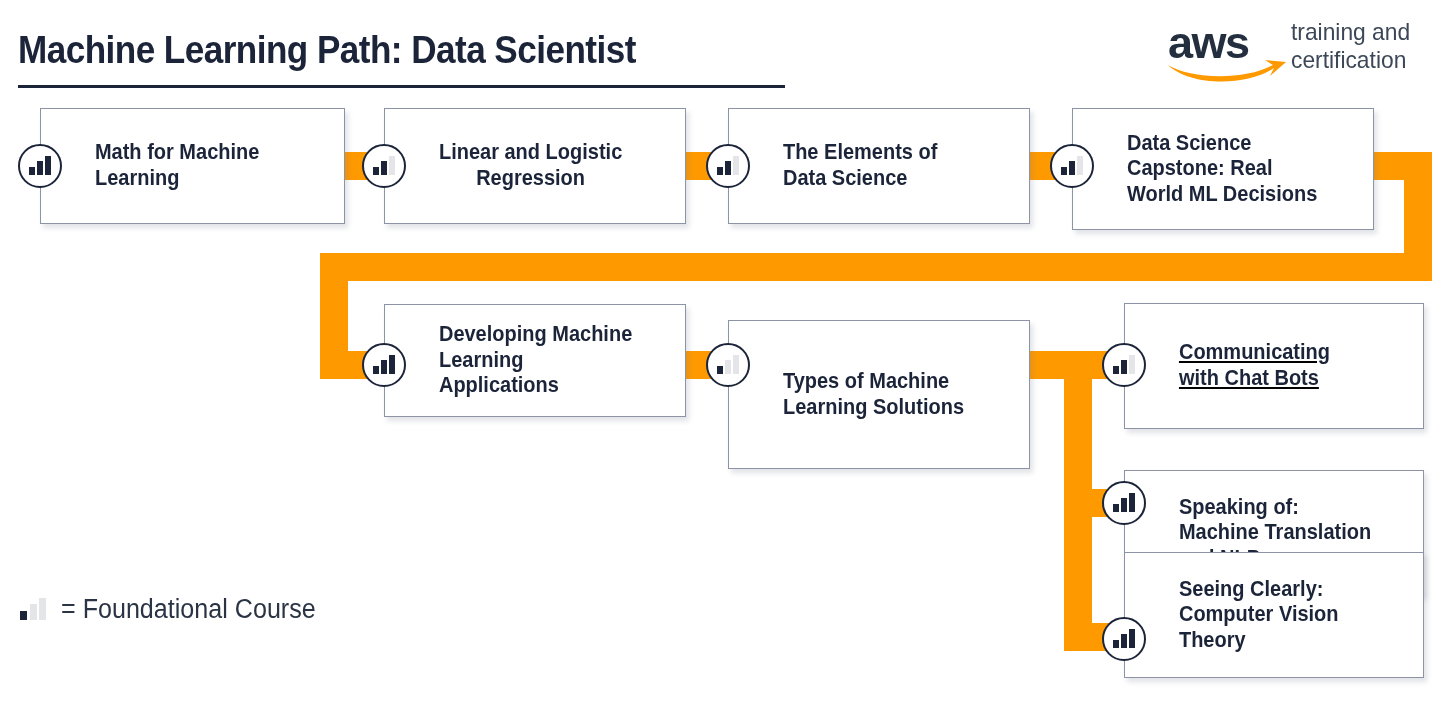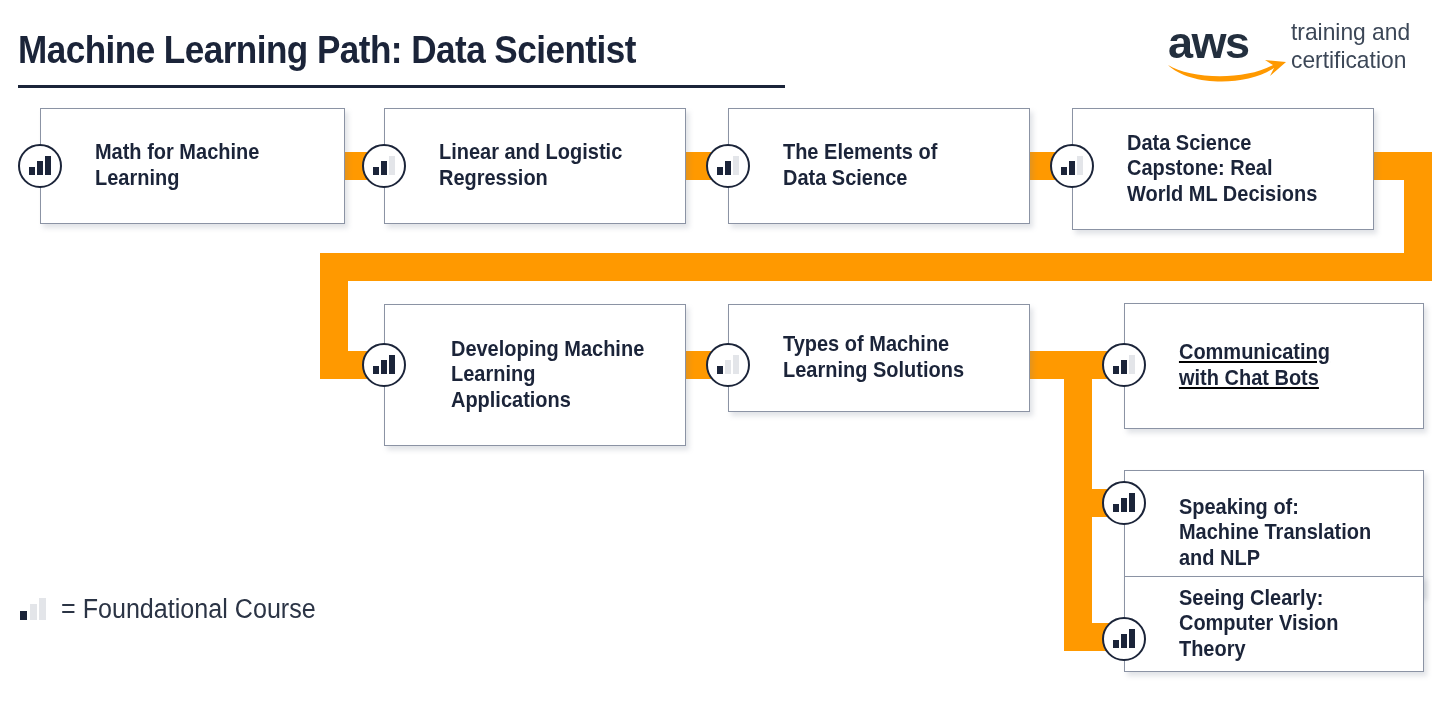--- a/index.html
+++ b/index.html
@@ -205,21 +205,21 @@
 Learning</div>
   </div>
   <div class="level-badge" style="left:18px; top:144px;">
     <span class="bars">
         <i class="b1"></i>
         <i class="b2"></i>
         <i class="b3"></i>
       </span>
   </div>
 
-  <div class="course-box" style="left:384px; top:108px; width:302px; height:116px;">
+  <div class="course-box" style="left:384px; top:108px; width:302px; height:116px;text-align:center;">
     <div class="course-title">Linear and Logistic
 Regression</div>
   </div>
   <div class="level-badge" style="left:362px; top:144px;">
     <span class="bars">
         <i class="b1"></i>
         <i class="b2"></i>
         <i class="b3 off"></i>
       </span>
   </div>
@@ -242,34 +242,34 @@
 World ML Decisions</div>
   </div>
   <div class="level-badge" style="left:1050px; top:144px;">
     <span class="bars">
         <i class="b1"></i>
         <i class="b2"></i>
         <i class="b3 off"></i>
       </span>
   </div>
 
-  <div class="course-box" style="left:384px; top:304px; width:302px; height:142px;justify-content:center;">
+  <div class="course-box" style="left:384px; top:304px; width:302px; height:113px;">
     <div class="course-title">Developing Machine
 Learning
 Applications</div>
   </div>
   <div class="level-badge" style="left:362px; top:343px;">
     <span class="bars">
         <i class="b1"></i>
         <i class="b2"></i>
         <i class="b3"></i>
       </span>
   </div>
 
-  <div class="course-box" style="left:728px; top:304px; width:302px; height:108px;">
+  <div class="course-box" style="left:728px; top:320px; width:302px; height:149px;">
     <div class="course-title">Types of Machine
 Learning Solutions</div>
   </div>
   <div class="level-badge" style="left:706px; top:343px;">
     <span class="bars">
         <i class="b1"></i>
         <i class="b2 off"></i>
         <i class="b3 off"></i>
       </span>
   </div>
@@ -292,21 +292,21 @@
 and NLP</div>
   </div>
   <div class="level-badge" style="left:1102px; top:481px;">
     <span class="bars">
         <i class="b1"></i>
         <i class="b2"></i>
         <i class="b3"></i>
       </span>
   </div>
 
-  <div class="course-box" style="left:1124px; top:576px; width:300px; height:96px;">
+  <div class="course-box" style="left:1124px; top:552px; width:300px; height:126px;">
     <div class="course-title">Seeing Clearly:
 Computer Vision
 Theory</div>
   </div>
   <div class="level-badge" style="left:1102px; top:617px;">
     <span class="bars">
         <i class="b1"></i>
         <i class="b2"></i>
         <i class="b3"></i>
       </span>

